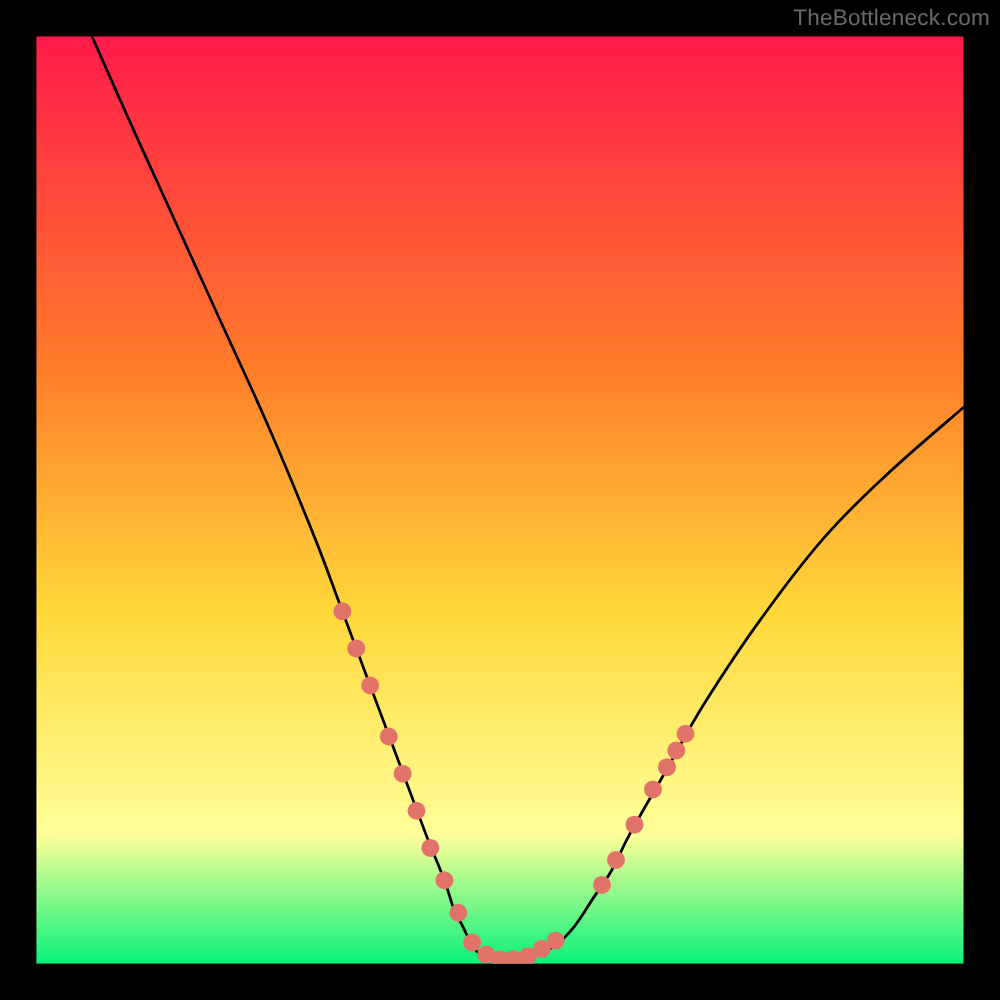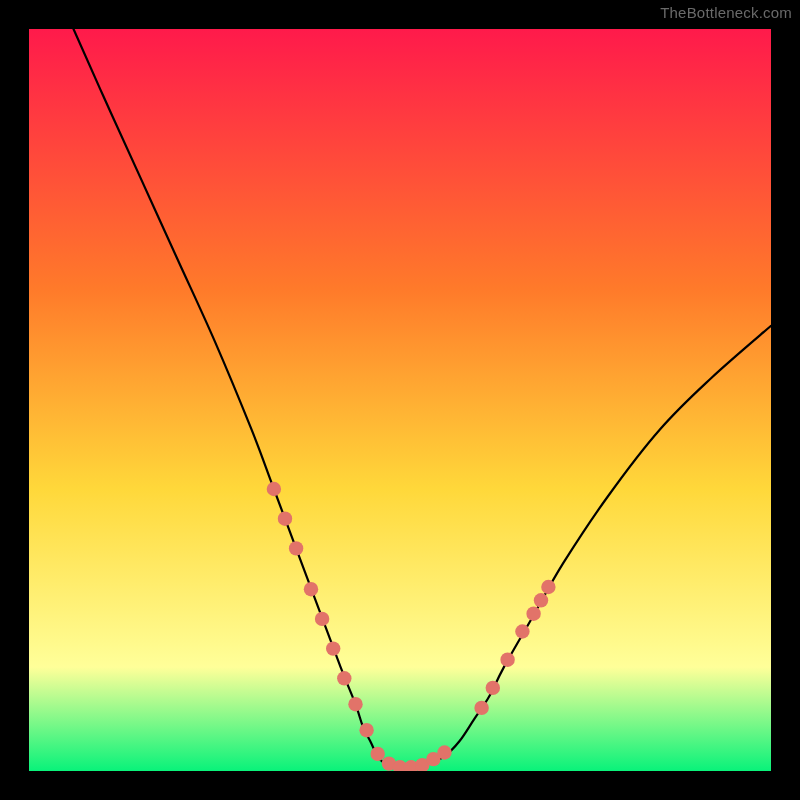--- a/index.html
+++ b/index.html
@@ -17,21 +17,21 @@
     top: 29px;
     width: 742px;
     height: 742px;
     box-sizing: border-box;
   }
   .watermark {
     position: absolute;
     top: 4px;
     right: 8px;
     color: #6a6a6a;
-    font-size: 15px;
+    font-size: 18px;
     font-weight: 500;
     letter-spacing: 0.2px;
     z-index: 10;
     margin-left: 44px;
   }
   svg {
     display: block;
   }
 </style>
 </head>

